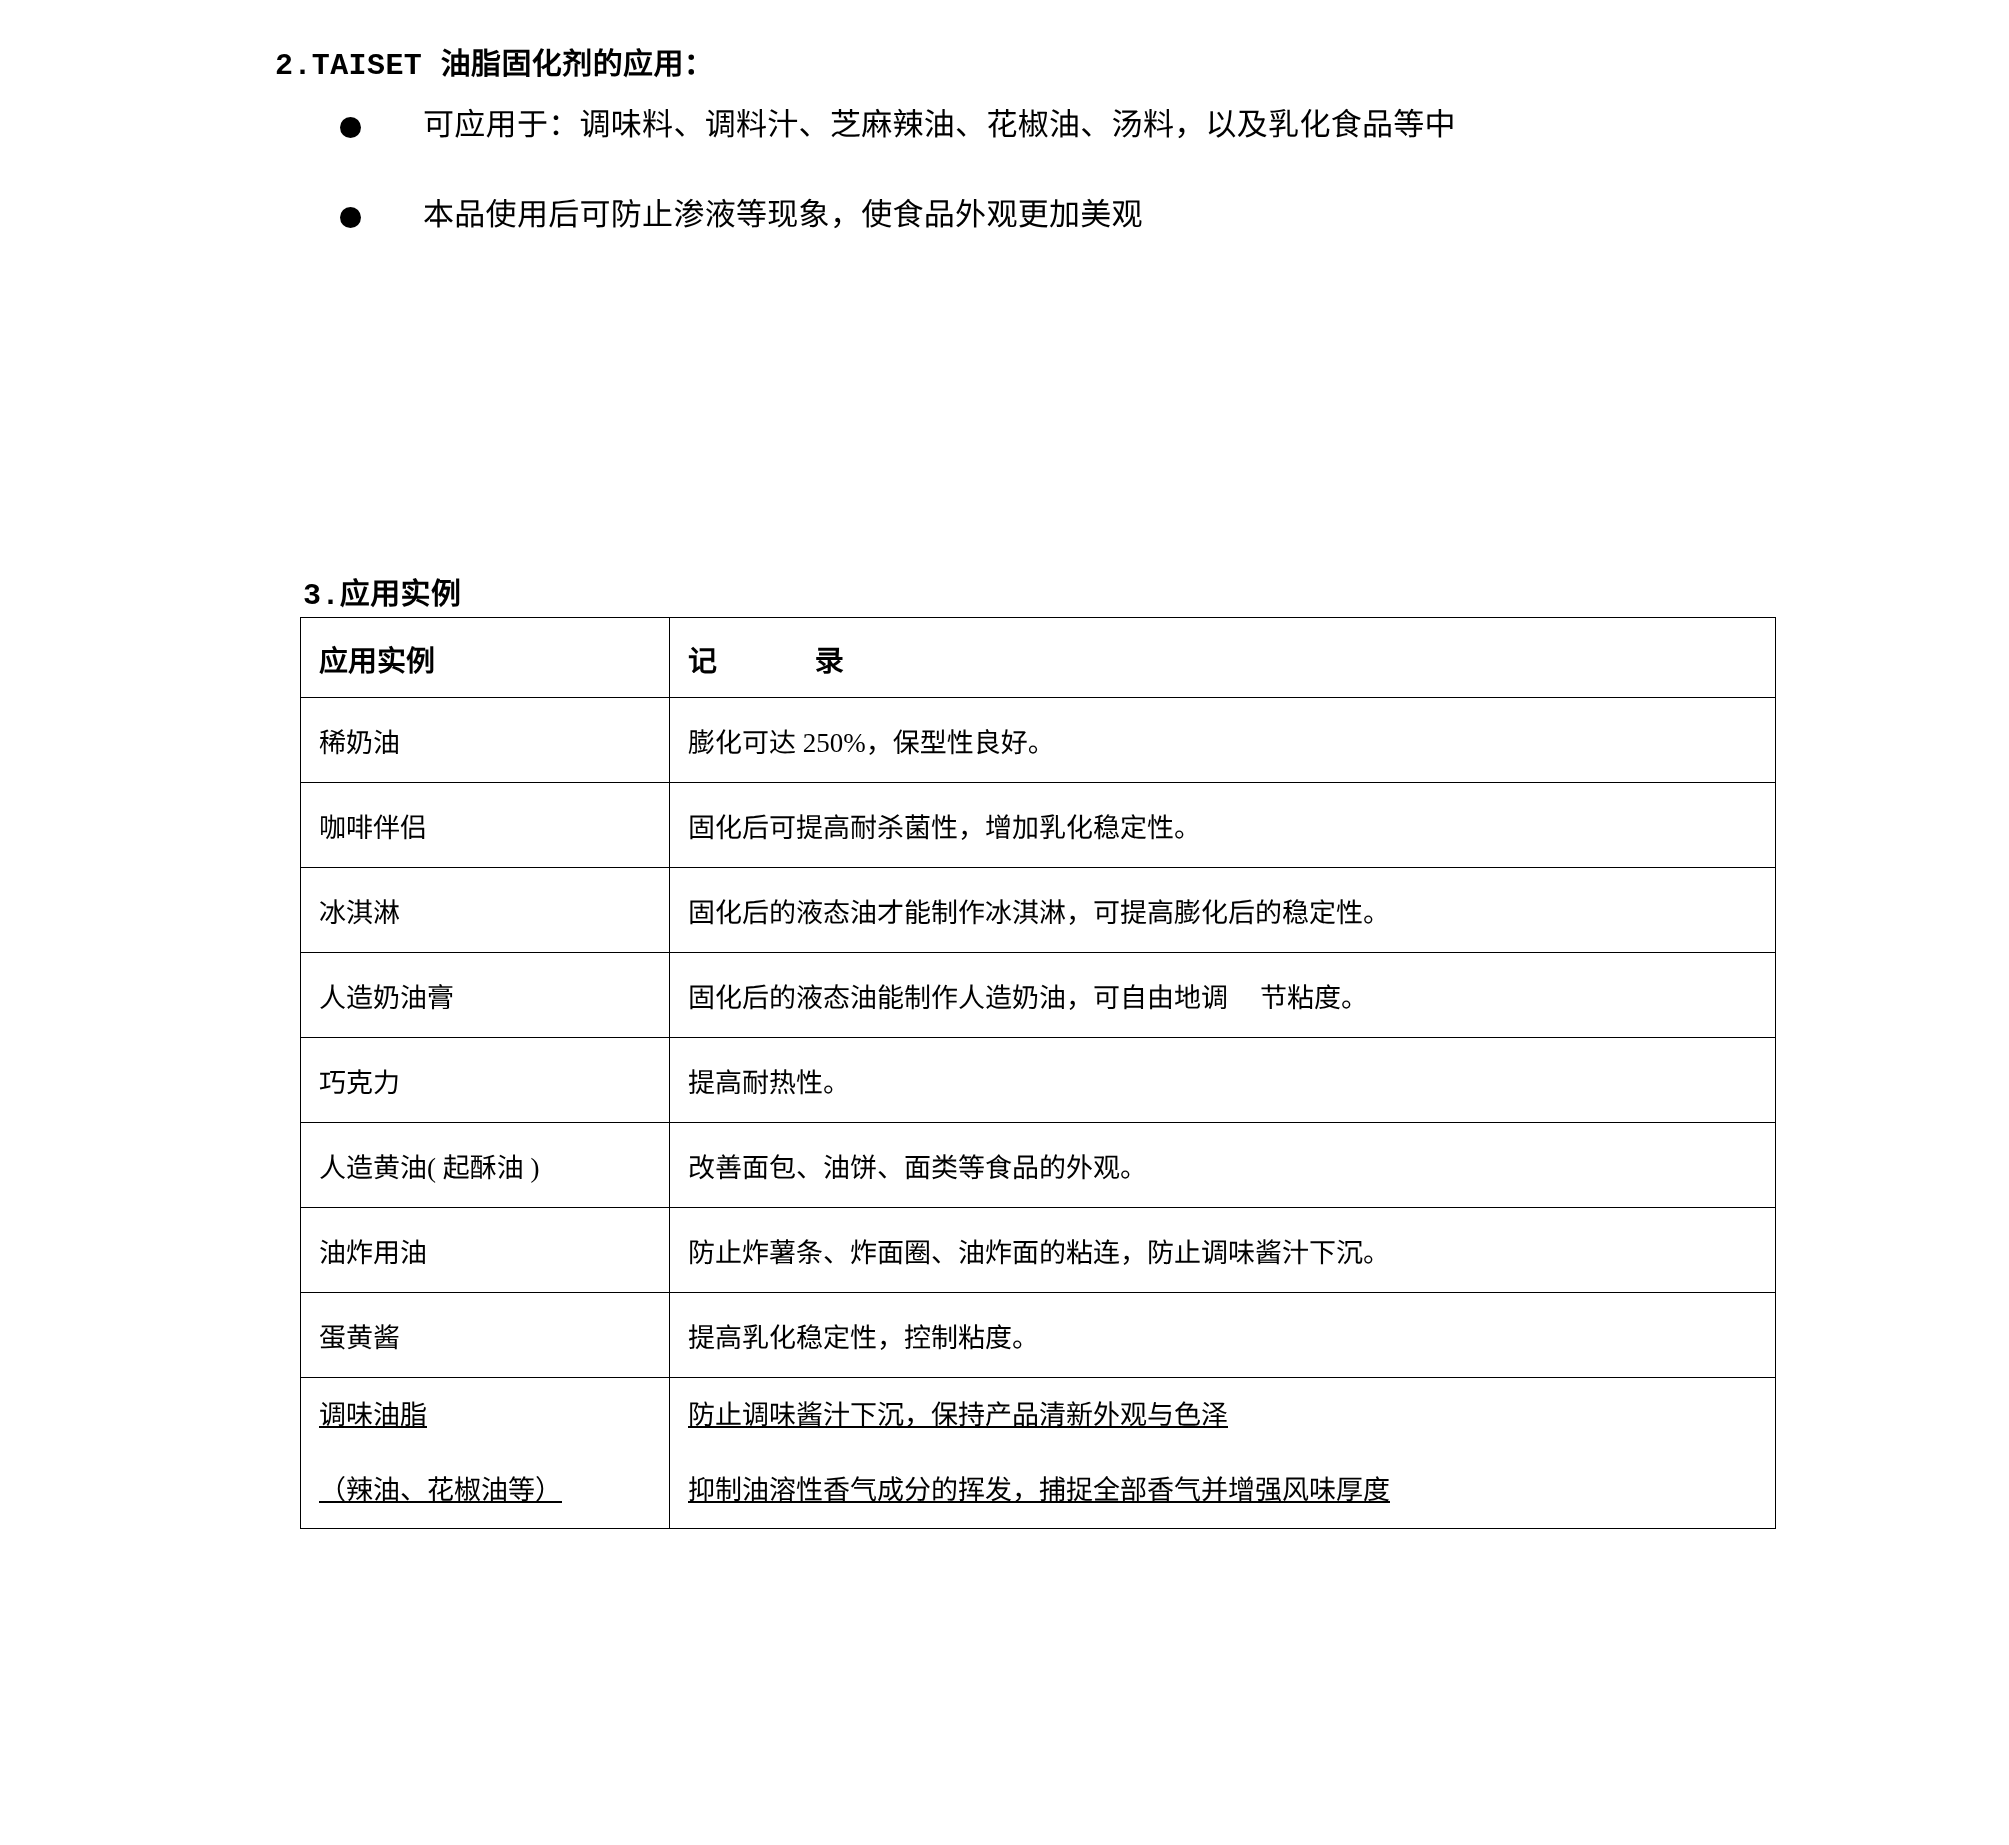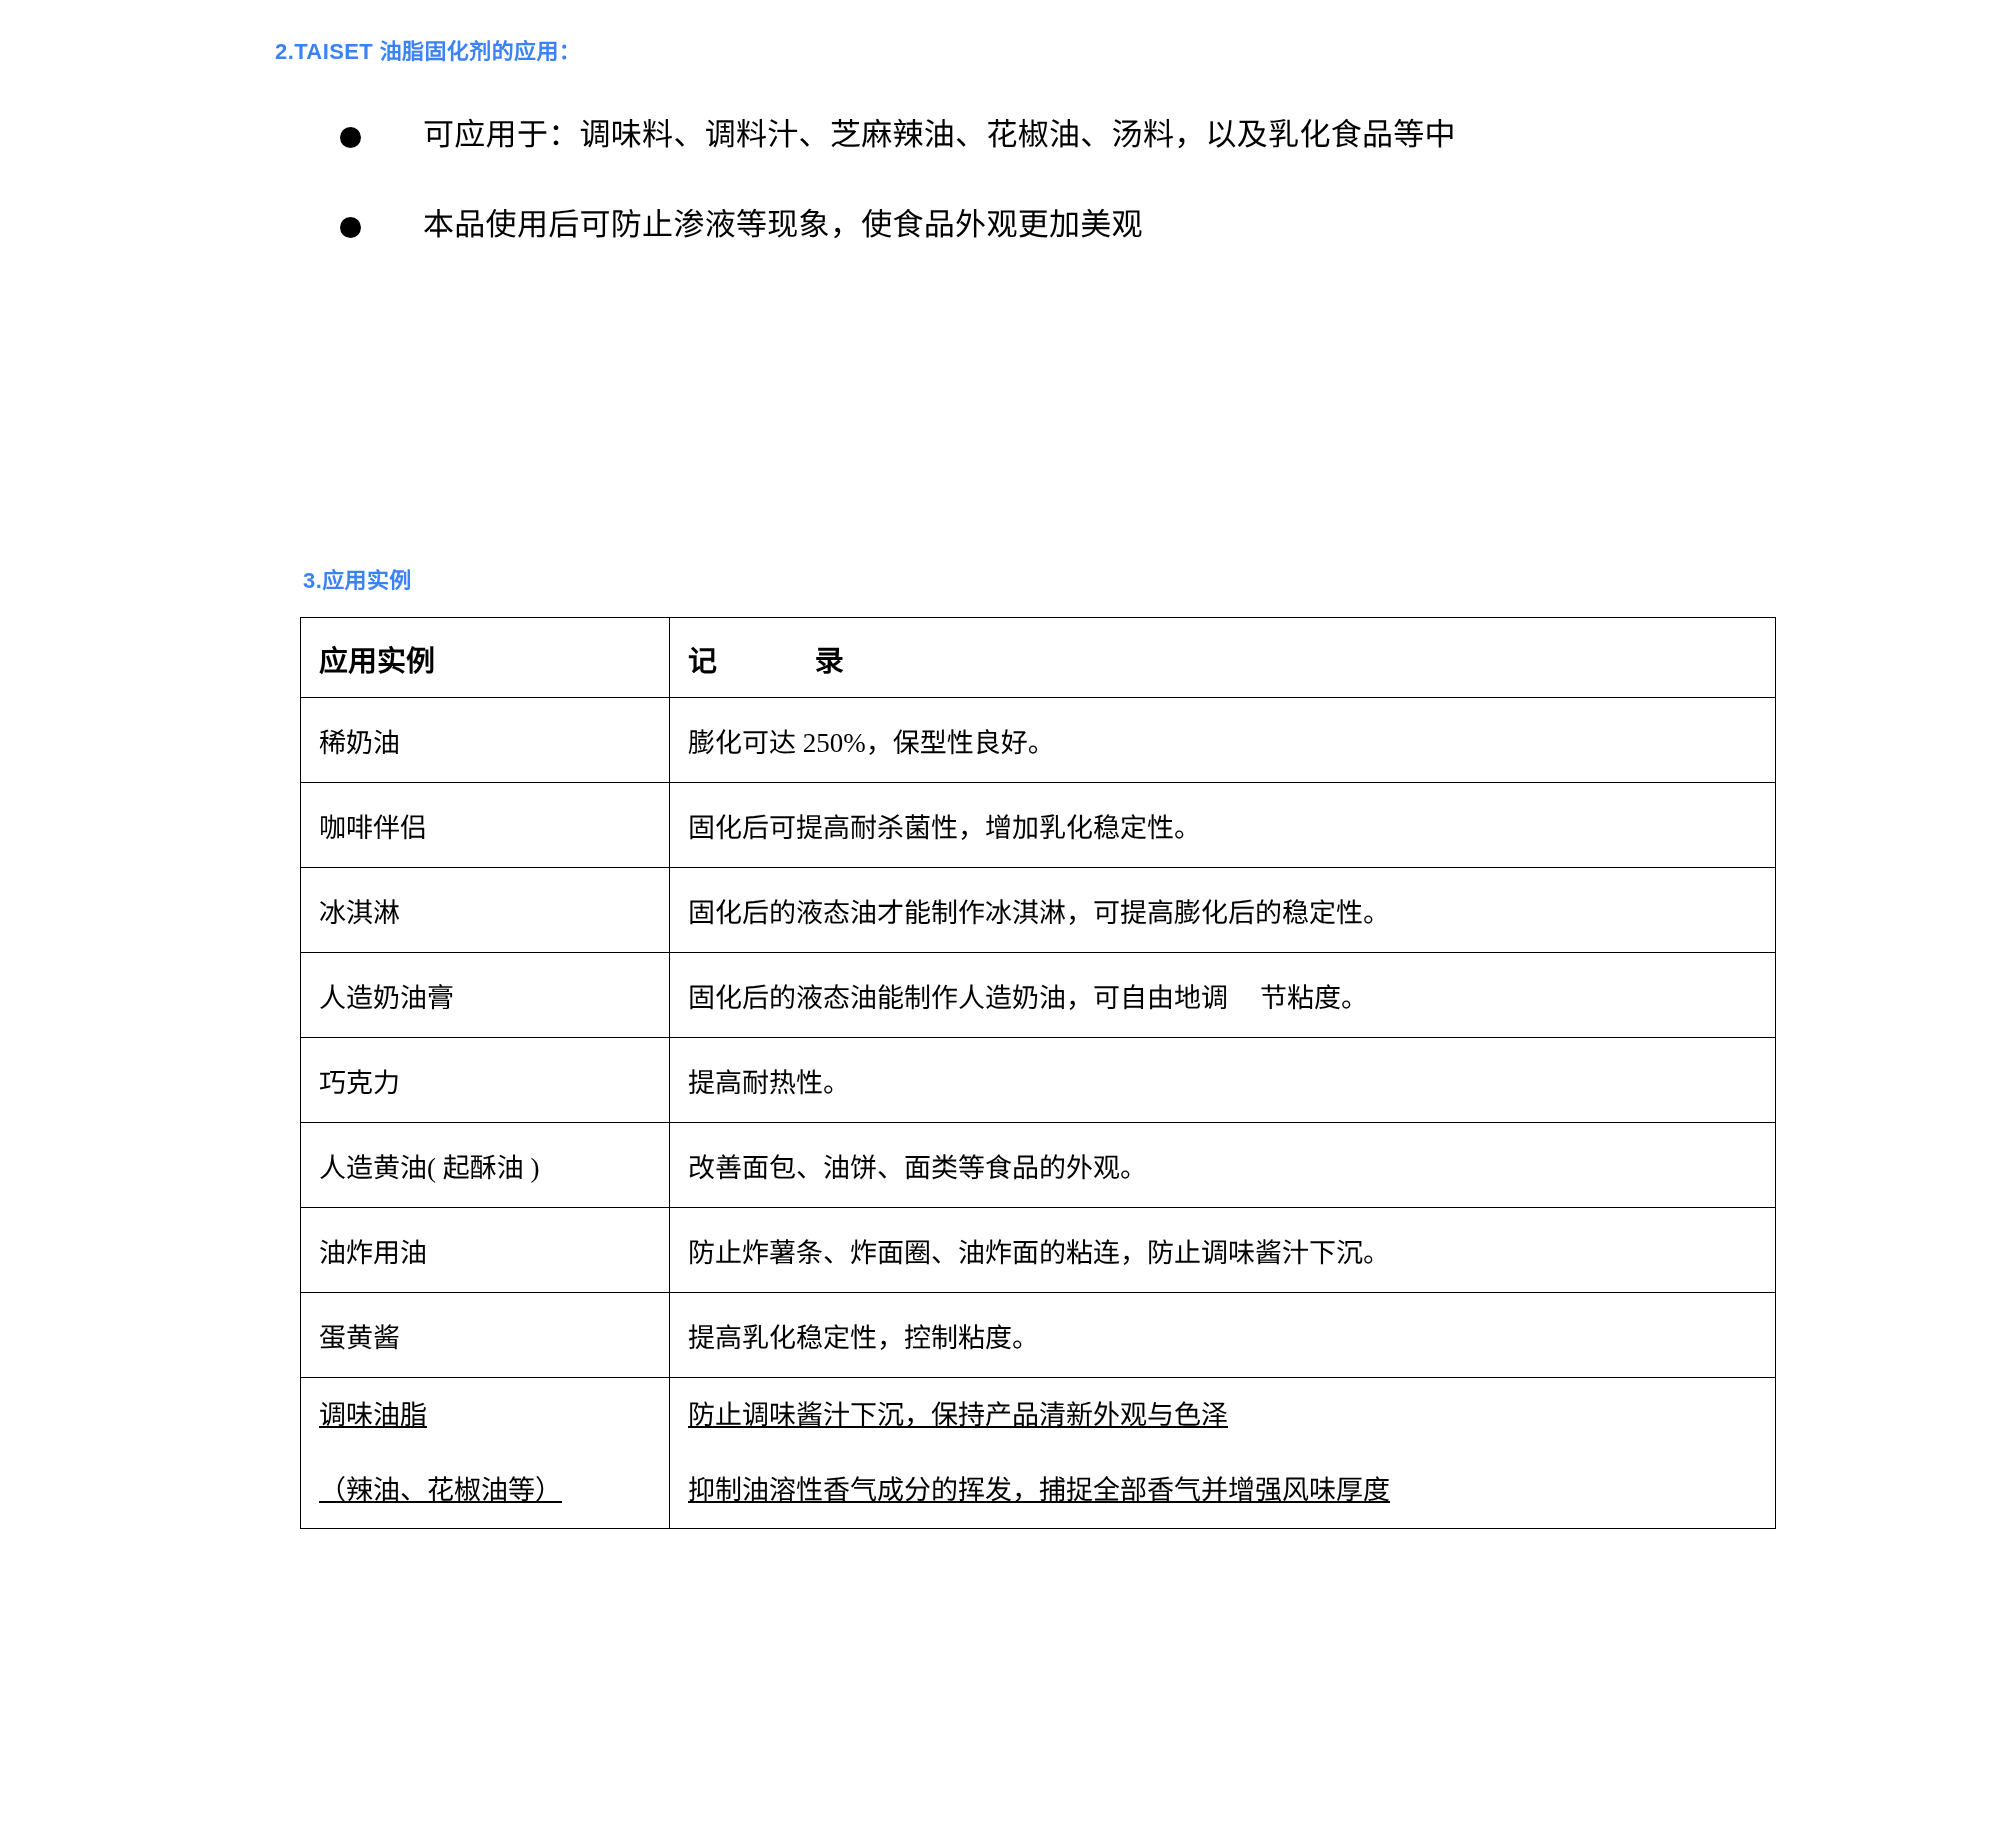--- a/index.html
+++ b/index.html
@@ -19,43 +19,43 @@
   .page {
     position: relative;
     width: 2009px;
     height: 1846px;
     box-sizing: border-box;
     padding: 0;
   }
 
   
   .section-heading {
-    color: #3b82f6;
-    font-family: Liberation Sans, sans-serif;
+    color: #000000;
+    font-family: Liberation Mono, monospace;
     font-weight: bold;
-    font-size: 22px;
+    font-size: 30px;
     letter-spacing: 0.4px;
   }
   #heading-2 {
     position: absolute;
     left: 275px;
     top: 14.6px;
   }
   #heading-3 {
     position: absolute;
     left: 275px;
     top: 544px;
     margin-left: 28px;
   }
 
   
   .bullet-list {
     position: absolute;
     left: 340px;
-    top: 116px;
+    top: 106px;
     width: 1539px;
     list-style: none;
     margin: 0;
     padding: 0;
   }
   .bullet-item {
     display: flex;
     align-items: flex-start;
     margin-bottom: 51px;
     font-size: 31px;

